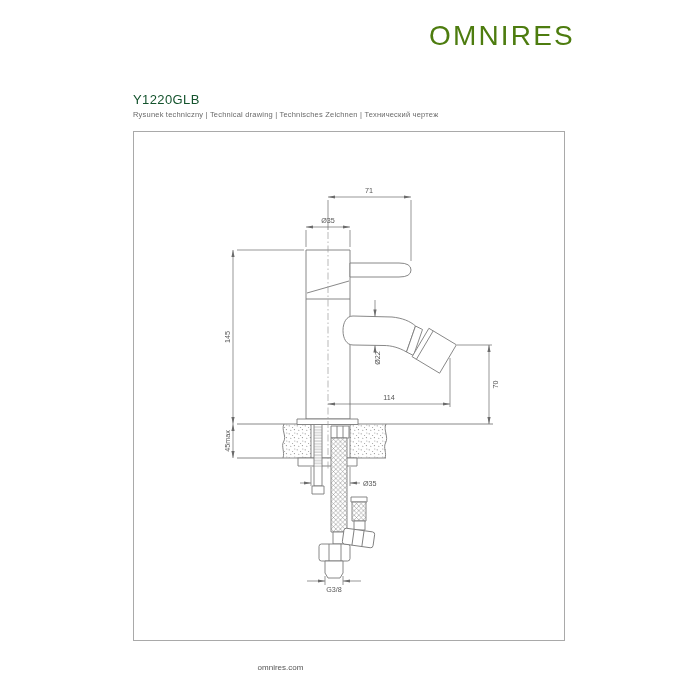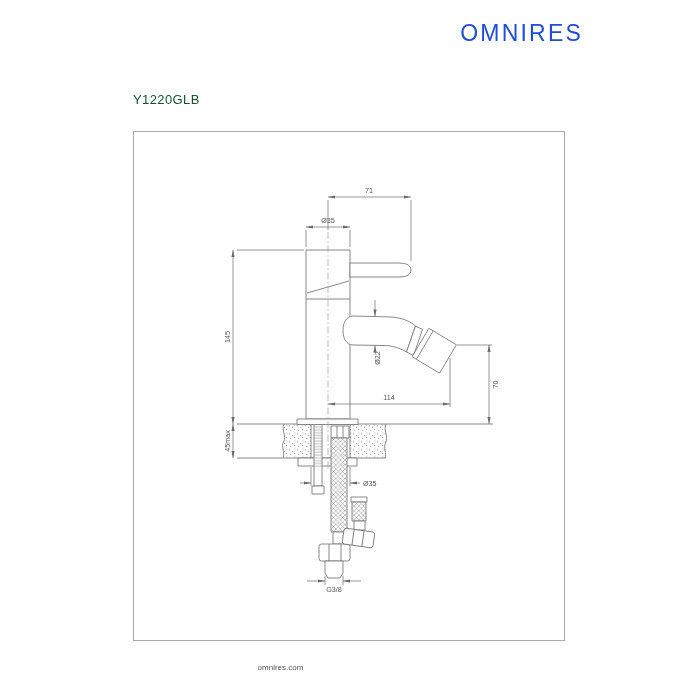--- a/index.html
+++ b/index.html
@@ -1,19 +1,19 @@
 <!DOCTYPE html>
 <html><head>
 <meta charset="utf-8">
 <style>
   html,body{margin:0;padding:0;background:#f4f4f4;}
   .page{position:relative;width:700px;height:700px;background:#ffffff;margin:0 auto;
         font-family:"Liberation Sans",sans-serif;overflow:hidden;}
-  .logo{position:absolute;top:20px;right:117px;font-size:23px;letter-spacing:2.2px;
-        color:#1d4ed8;font-weight:400;}
+  .logo{position:absolute;top:20px;right:125px;font-size:28px;letter-spacing:2.2px;
+        color:#4d7c0f;font-weight:400;}
   .code{position:absolute;left:133px;top:92px;font-size:13px;color:#14532d;letter-spacing:.4px;}
   .subtitle{position:absolute;left:133px;top:110px;font-size:7.5px;color:#6a6a6a;letter-spacing:.2px;}
   .frame{position:absolute;left:133px;top:131px;width:432px;height:510px;
          border:1px solid #a9a9a9;box-sizing:border-box;}
   .footer{position:absolute;left:0;top:663px;width:561px;text-align:center;
           font-size:8px;color:#555;}
   svg.draw{position:absolute;left:0;top:0;}
   svg.draw text{font-family:"Liberation Sans",sans-serif;font-size:7.2px;fill:#565656;}
   .geo{stroke:#7a7a7a;stroke-width:0.9;fill:none;stroke-linejoin:round;}
   .geow{stroke:#7a7a7a;stroke-width:0.9;fill:#ffffff;stroke-linejoin:round;}
@@ -21,20 +21,21 @@
   .arr{fill:#6b6b6b;stroke:none;}
   .cl{stroke:#9b9b9b;stroke-width:0.7;stroke-dasharray:7 2.5 1.5 2.5;fill:none;}
 </style>
 </head>
 <body>
 
 <div class="page">
 
   <div class="logo">OMNIRES</div>
   <div class="code">Y1220GLB</div>
+  <div class="subtitle">Rysunek techniczny | Technical drawing | Technisches Zeichnen | Технический чертеж</div>
   <div class="frame"></div>
 
   <svg class="draw" width="700" height="700" viewBox="0 0 700 700">
     <defs>
       <pattern id="stipple" width="8" height="8" patternUnits="userSpaceOnUse">
         <circle cx="1.2" cy="1.8" r="0.6" fill="#8d8d8d"></circle>
         <circle cx="4.6" cy="3.4" r="0.5" fill="#8d8d8d"></circle>
         <circle cx="2.8" cy="6.2" r="0.55" fill="#8d8d8d"></circle>
         <circle cx="6.8" cy="0.9" r="0.5" fill="#8d8d8d"></circle>
         <circle cx="6.4" cy="5.6" r="0.6" fill="#8d8d8d"></circle>

